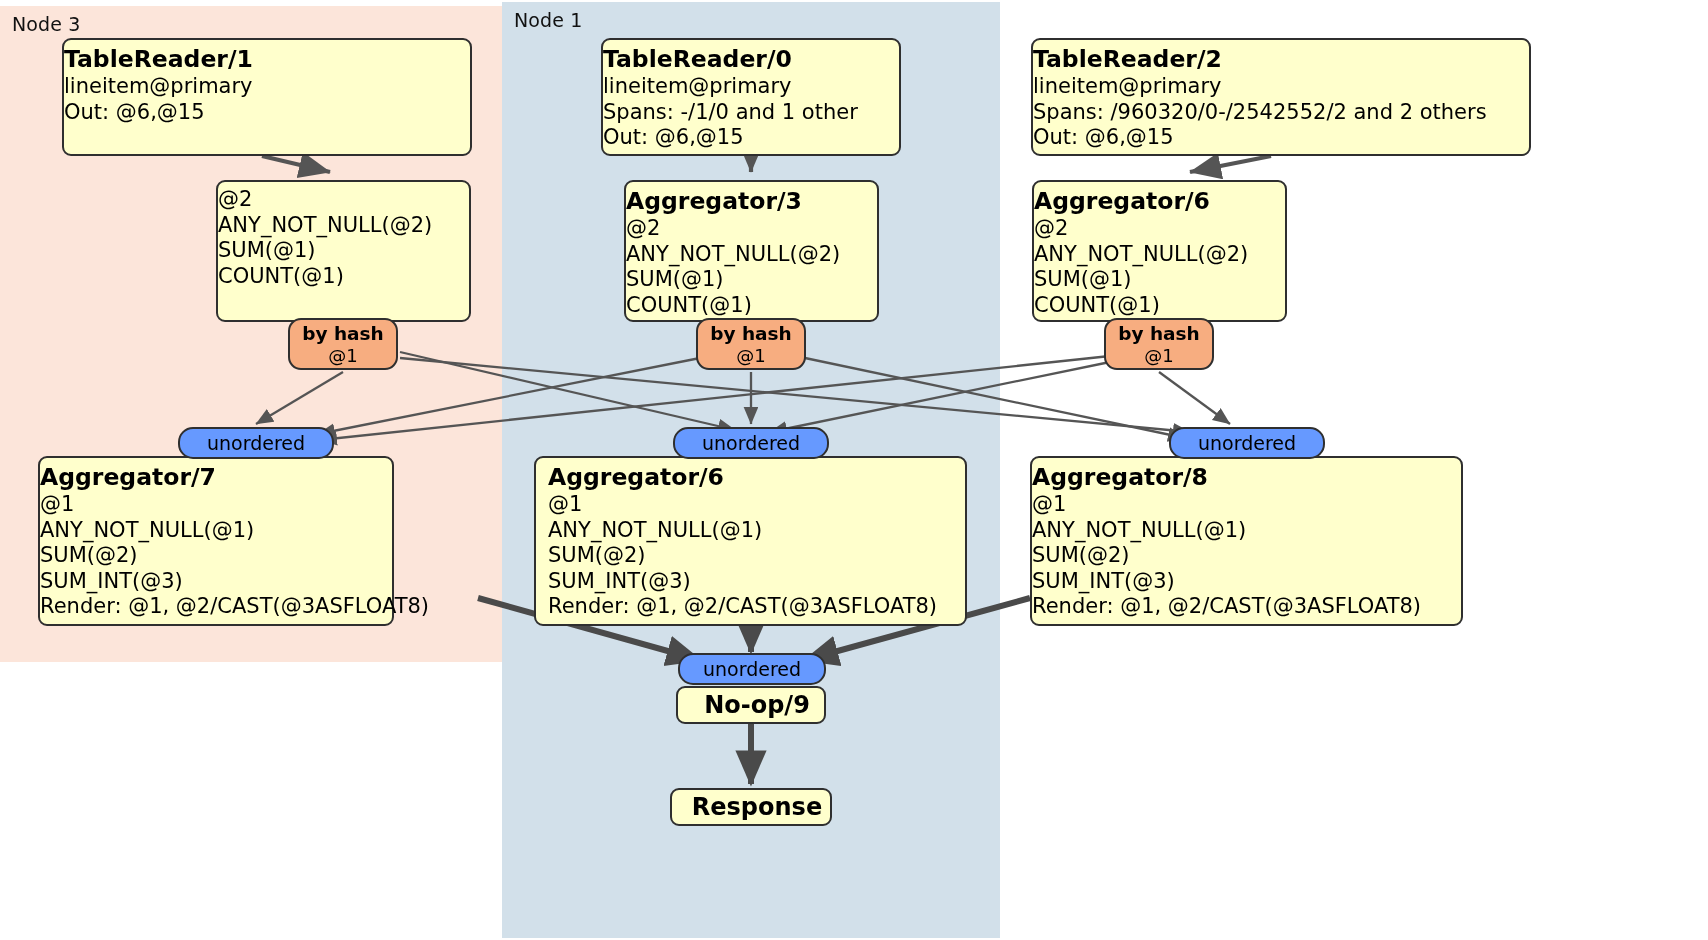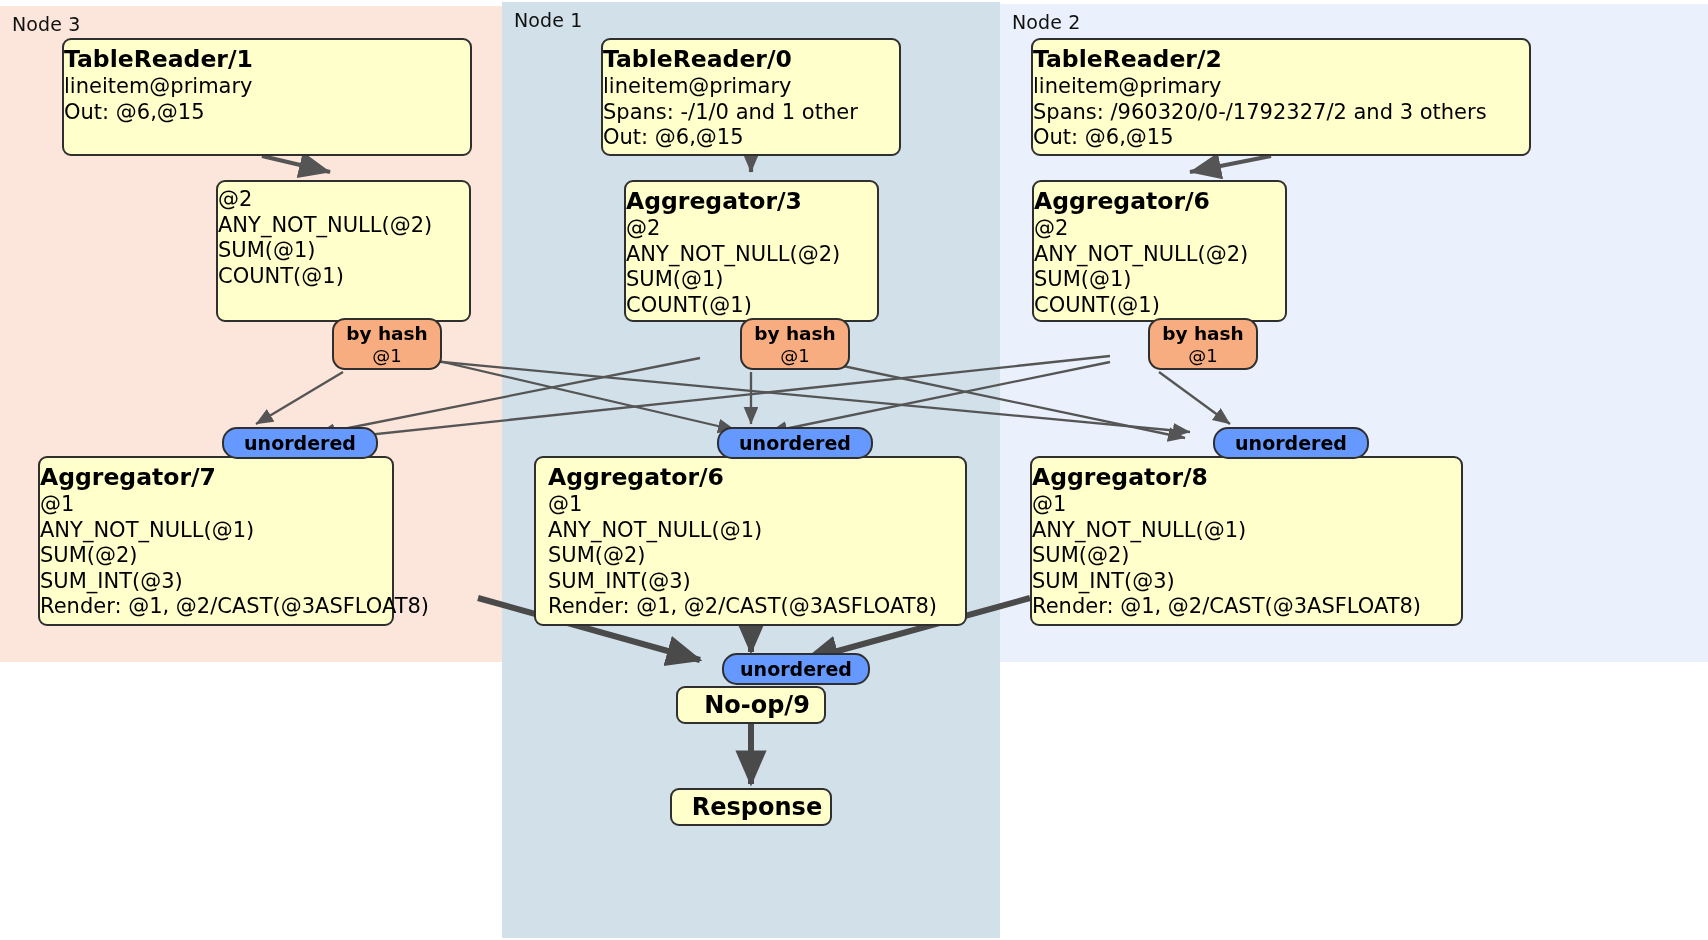--- a/index.html
+++ b/index.html
@@ -40,47 +40,43 @@
   .proc.small{padding-top:0;display:flex;align-items:center;justify-content:center;padding-left:12px;}
   .proc.small .ttl{font-size:24px;}
 
   
   .badge{
     position:absolute;box-sizing:border-box;
     border:2px solid #2f2f2f;
     text-align:center;color:#000;
     white-space:nowrap;
     z-index:6;
-    margin-left:44px;
   }
   .badge-hash{
     background:#f7ad80;border-radius:13px;
     font-size:18.5px;line-height:22px;padding-top:3px;
   }
   .badge-hash .b1{font-weight:bold;display:block;}
   .badge-hash .b2{display:block;font-size:18px;line-height:21px;}
   .badge-unordered{
     background:#6699ff;border-radius:15px;
-    font-weight:bold;font-size:19px;
+    font-weight:normal;font-size:19px;
     display:flex;align-items:center;justify-content:center;
   }
 </style>
 </head>
 <body>
 
 <div id="stage">
 
   <div class="node-panel" id="panel-node3">
     <span class="node-label">Node 3</span>
   </div>
   <div class="node-panel" id="panel-node1">
     <span class="node-label">Node 1</span>
-  </div>
-  <div class="node-panel" id="panel-node2">
-    <span class="node-label">Node 2</span>
   </div>
 
   <svg id="edges" viewBox="0 0 1708 940">
     <defs>
       <marker id="ah" markerWidth="9" markerHeight="9" refX="7.4" refY="3.2" orient="auto" markerUnits="strokeWidth">
         <path d="M0,0 L7.6,3.2 L0,6.4 z" fill="#555"></path>
       </marker>
       <marker id="ahT" markerWidth="7" markerHeight="7" refX="5.6" refY="2.6" orient="auto" markerUnits="strokeWidth">
         <path d="M0,0 L6,2.6 L0,5.2 z" fill="#4a4a4a"></path>
       </marker>
@@ -123,21 +119,21 @@
   <div class="proc" style="left:601px;top:38px;width:300px;height:118px;">
     <span class="ttl">TableReader/0</span>
     <span class="ln">lineitem@primary</span>
     <span class="ln">Spans: -/1/0 and 1 other</span>
     <span class="ln">Out: @6,@15</span>
   </div>
 
   <div class="proc" style="left:1031px;top:38px;width:500px;height:118px;">
     <span class="ttl">TableReader/2</span>
     <span class="ln">lineitem@primary</span>
-    <span class="ln">Spans: /960320/0-/1792327/2 and 3 others</span>
+    <span class="ln">Spans: /960320/0-/2542552/2 and 2 others</span>
     <span class="ln">Out: @6,@15</span>
   </div>
 
   <div class="proc" style="left:216px;top:180px;width:255px;height:142px;">
     <span class="ln">@2</span>
     <span class="ln">ANY_NOT_NULL(@2)</span>
     <span class="ln">SUM(@1)</span>
     <span class="ln">COUNT(@1)</span>
   </div>
 

